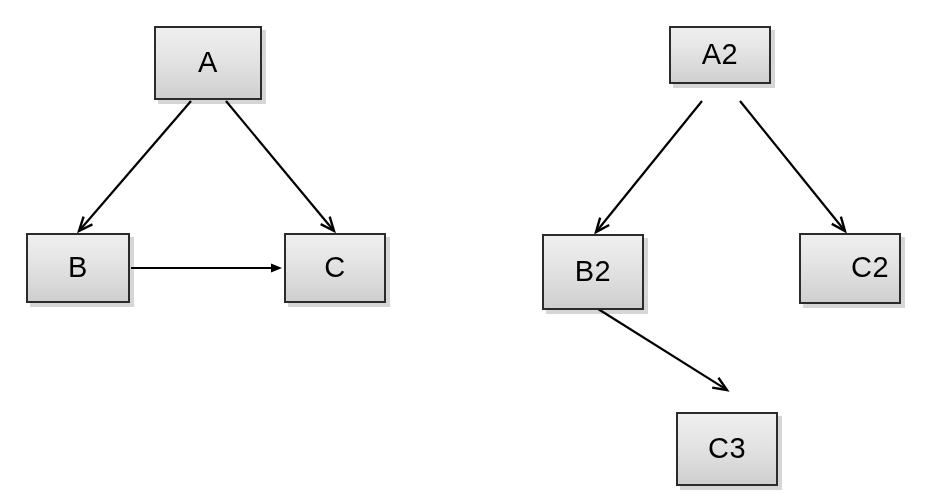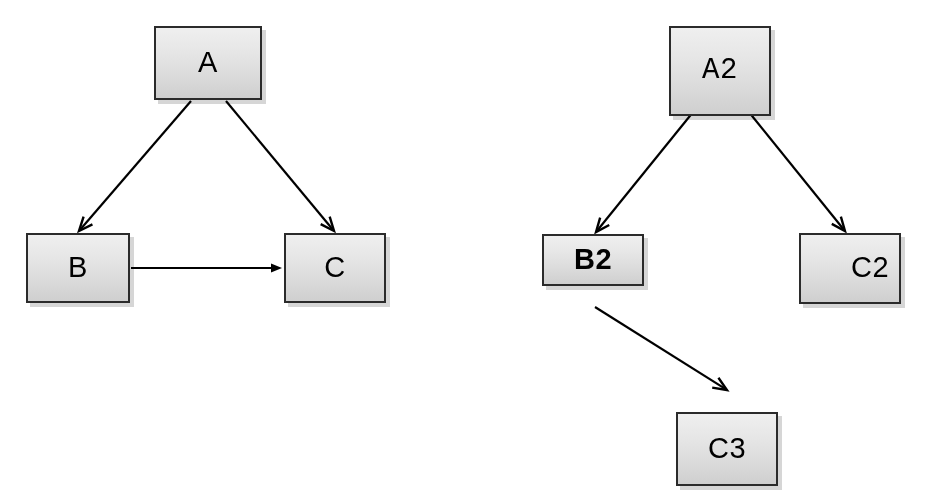--- a/index.html
+++ b/index.html
@@ -83,24 +83,24 @@
   <div id="node-layer">
       <div class="node" style="left: 154px; top: 26px; width: 108px; height: 74px;">
         <span class="node-label">A</span>
       </div>
       <div class="node" style="left: 26px; top: 233px; width: 104px; height: 70px;">
         <span class="node-label">B</span>
       </div>
       <div class="node" style="left: 284px; top: 233px; width: 102px; height: 70px;">
         <span class="node-label">C</span>
       </div>
-      <div class="node" style="left: 669px; top: 26px; width: 102px; height: 90px; font-family: Liberation Mono, monospace;">
+      <div class="node" style="left: 669px; top: 26px; width: 102px; height: 58px;">
         <span class="node-label">A2</span>
       </div>
-      <div class="node" style="left: 542px; top: 234px; width: 102px; height: 52px; font-weight: bold;">
+      <div class="node" style="left: 542px; top: 234px; width: 102px; height: 76px;">
         <span class="node-label">B2</span>
       </div>
       <div class="node" style="left: 799px; top: 233px; width: 102px; height: 71px; padding-left: 40px;">
         <span class="node-label">C2</span>
       </div>
       <div class="node" style="left: 676px; top: 412px; width: 102px; height: 74px;">
         <span class="node-label">C3</span>
       </div>
     </div>
 </div>

